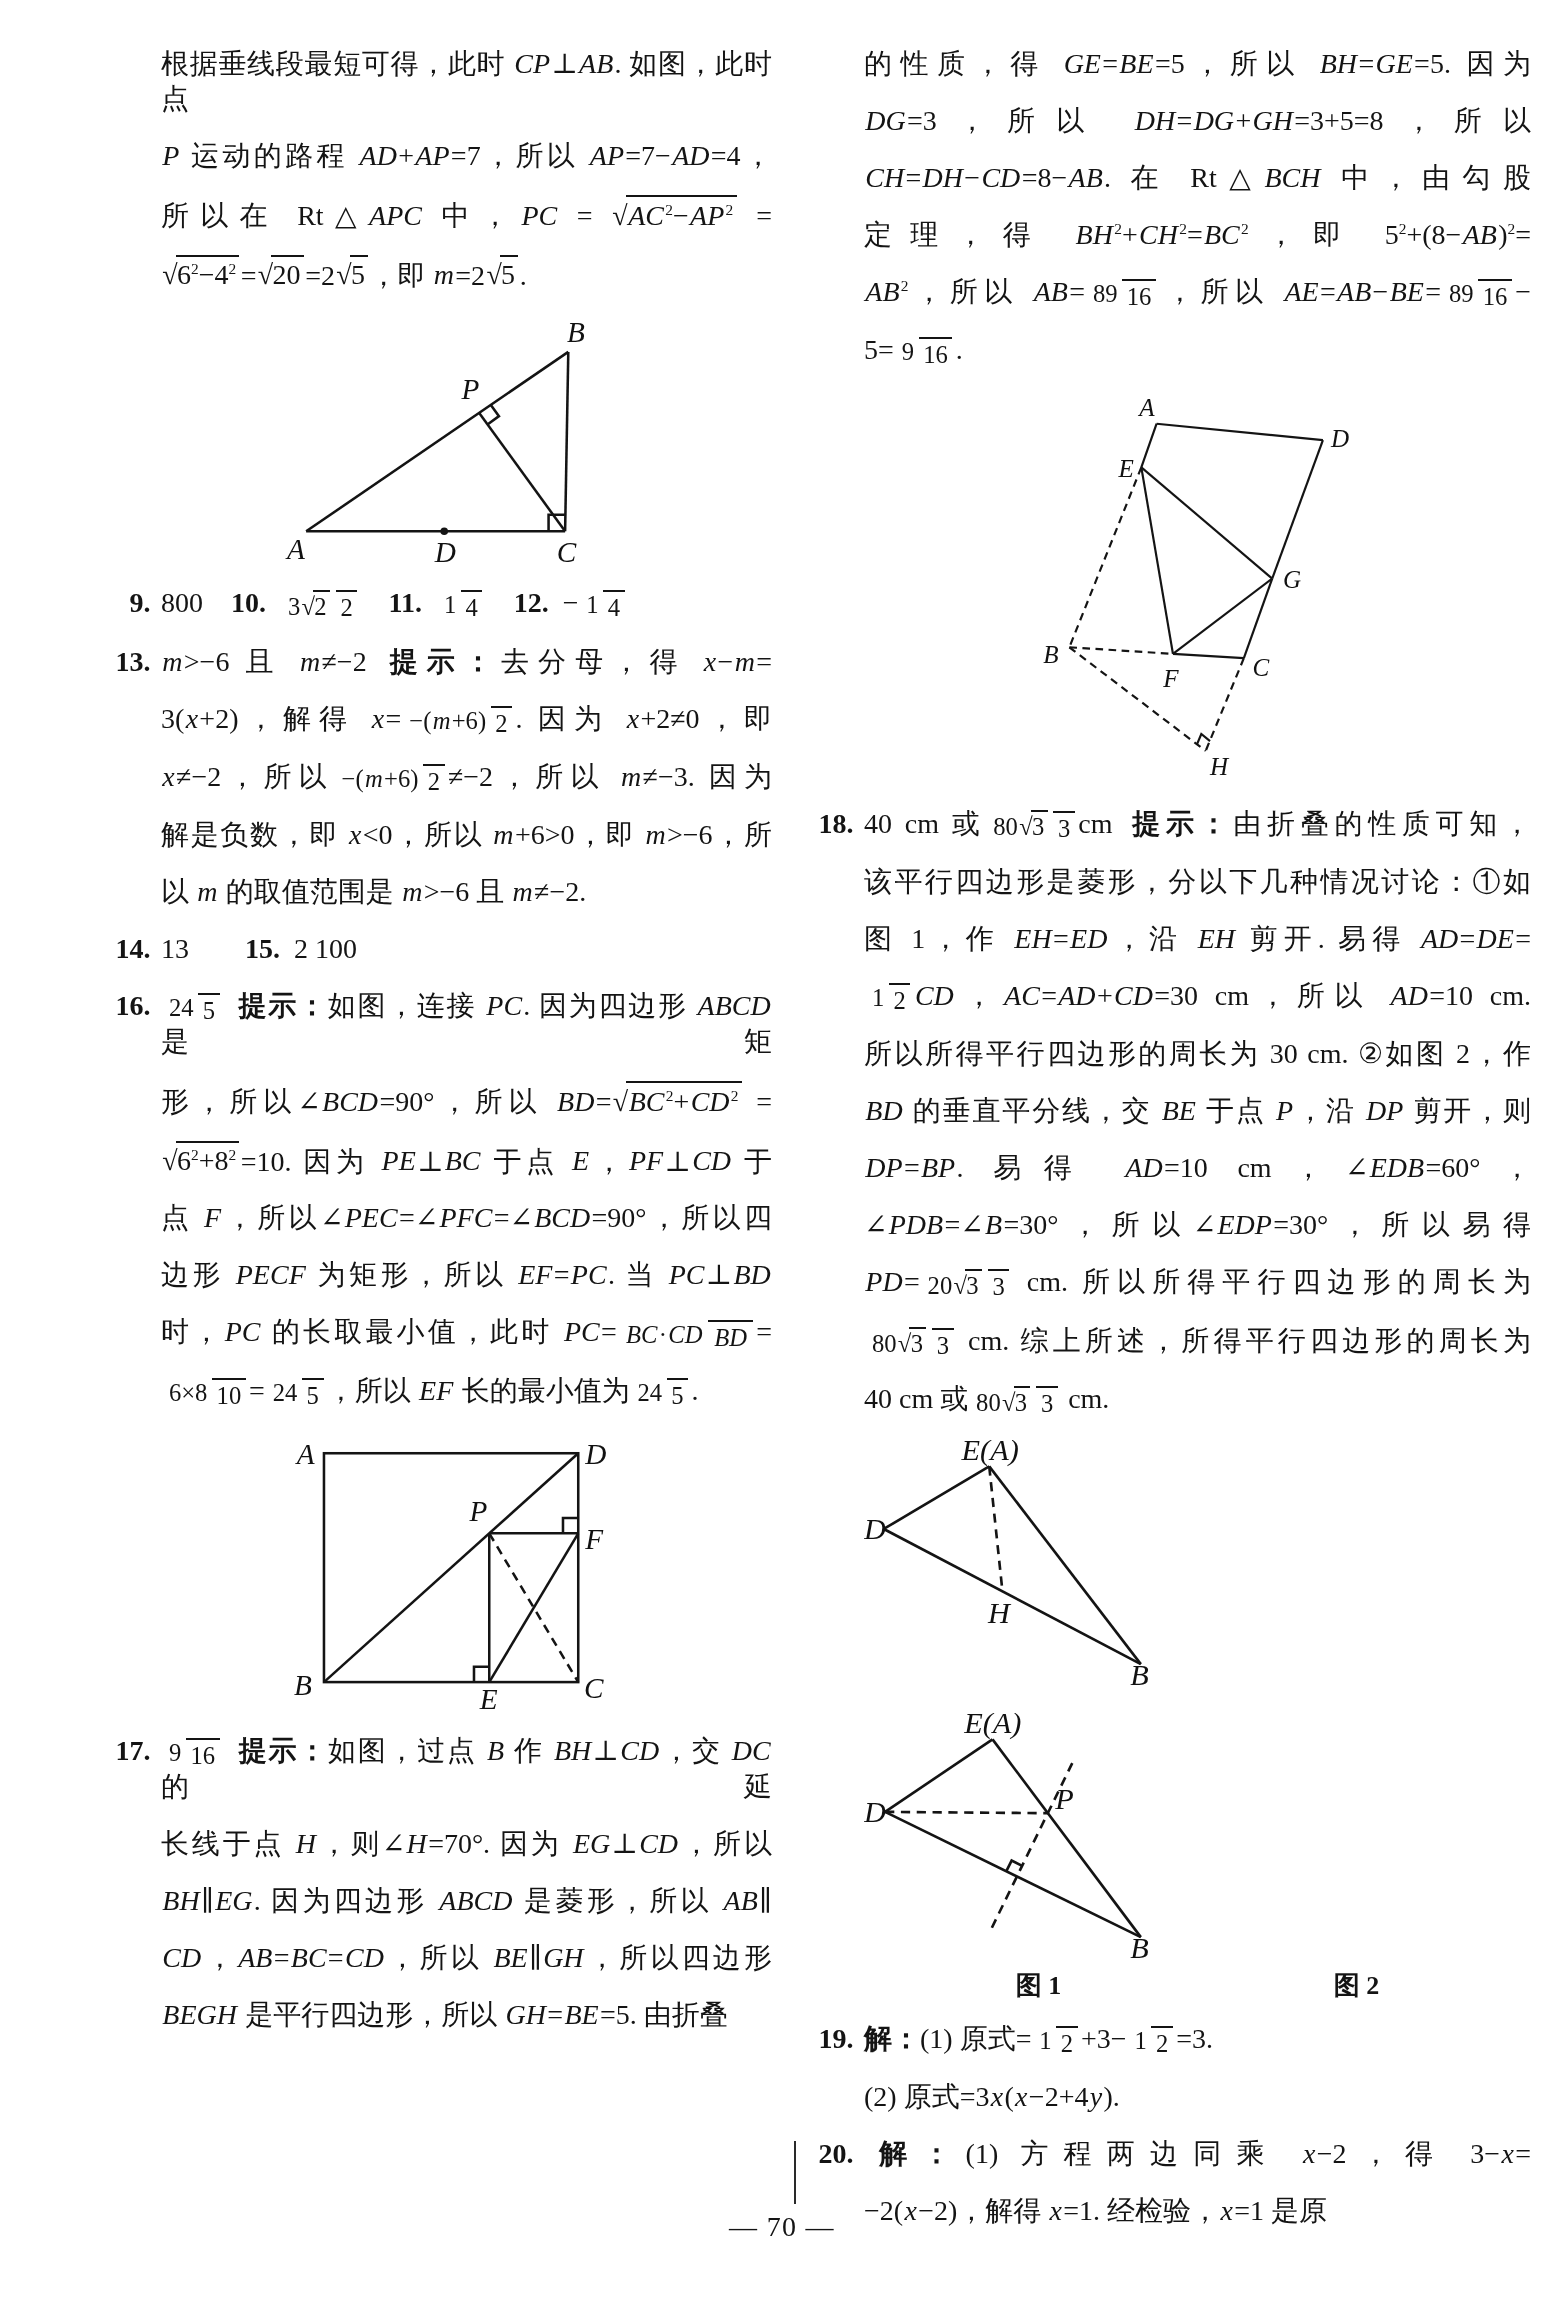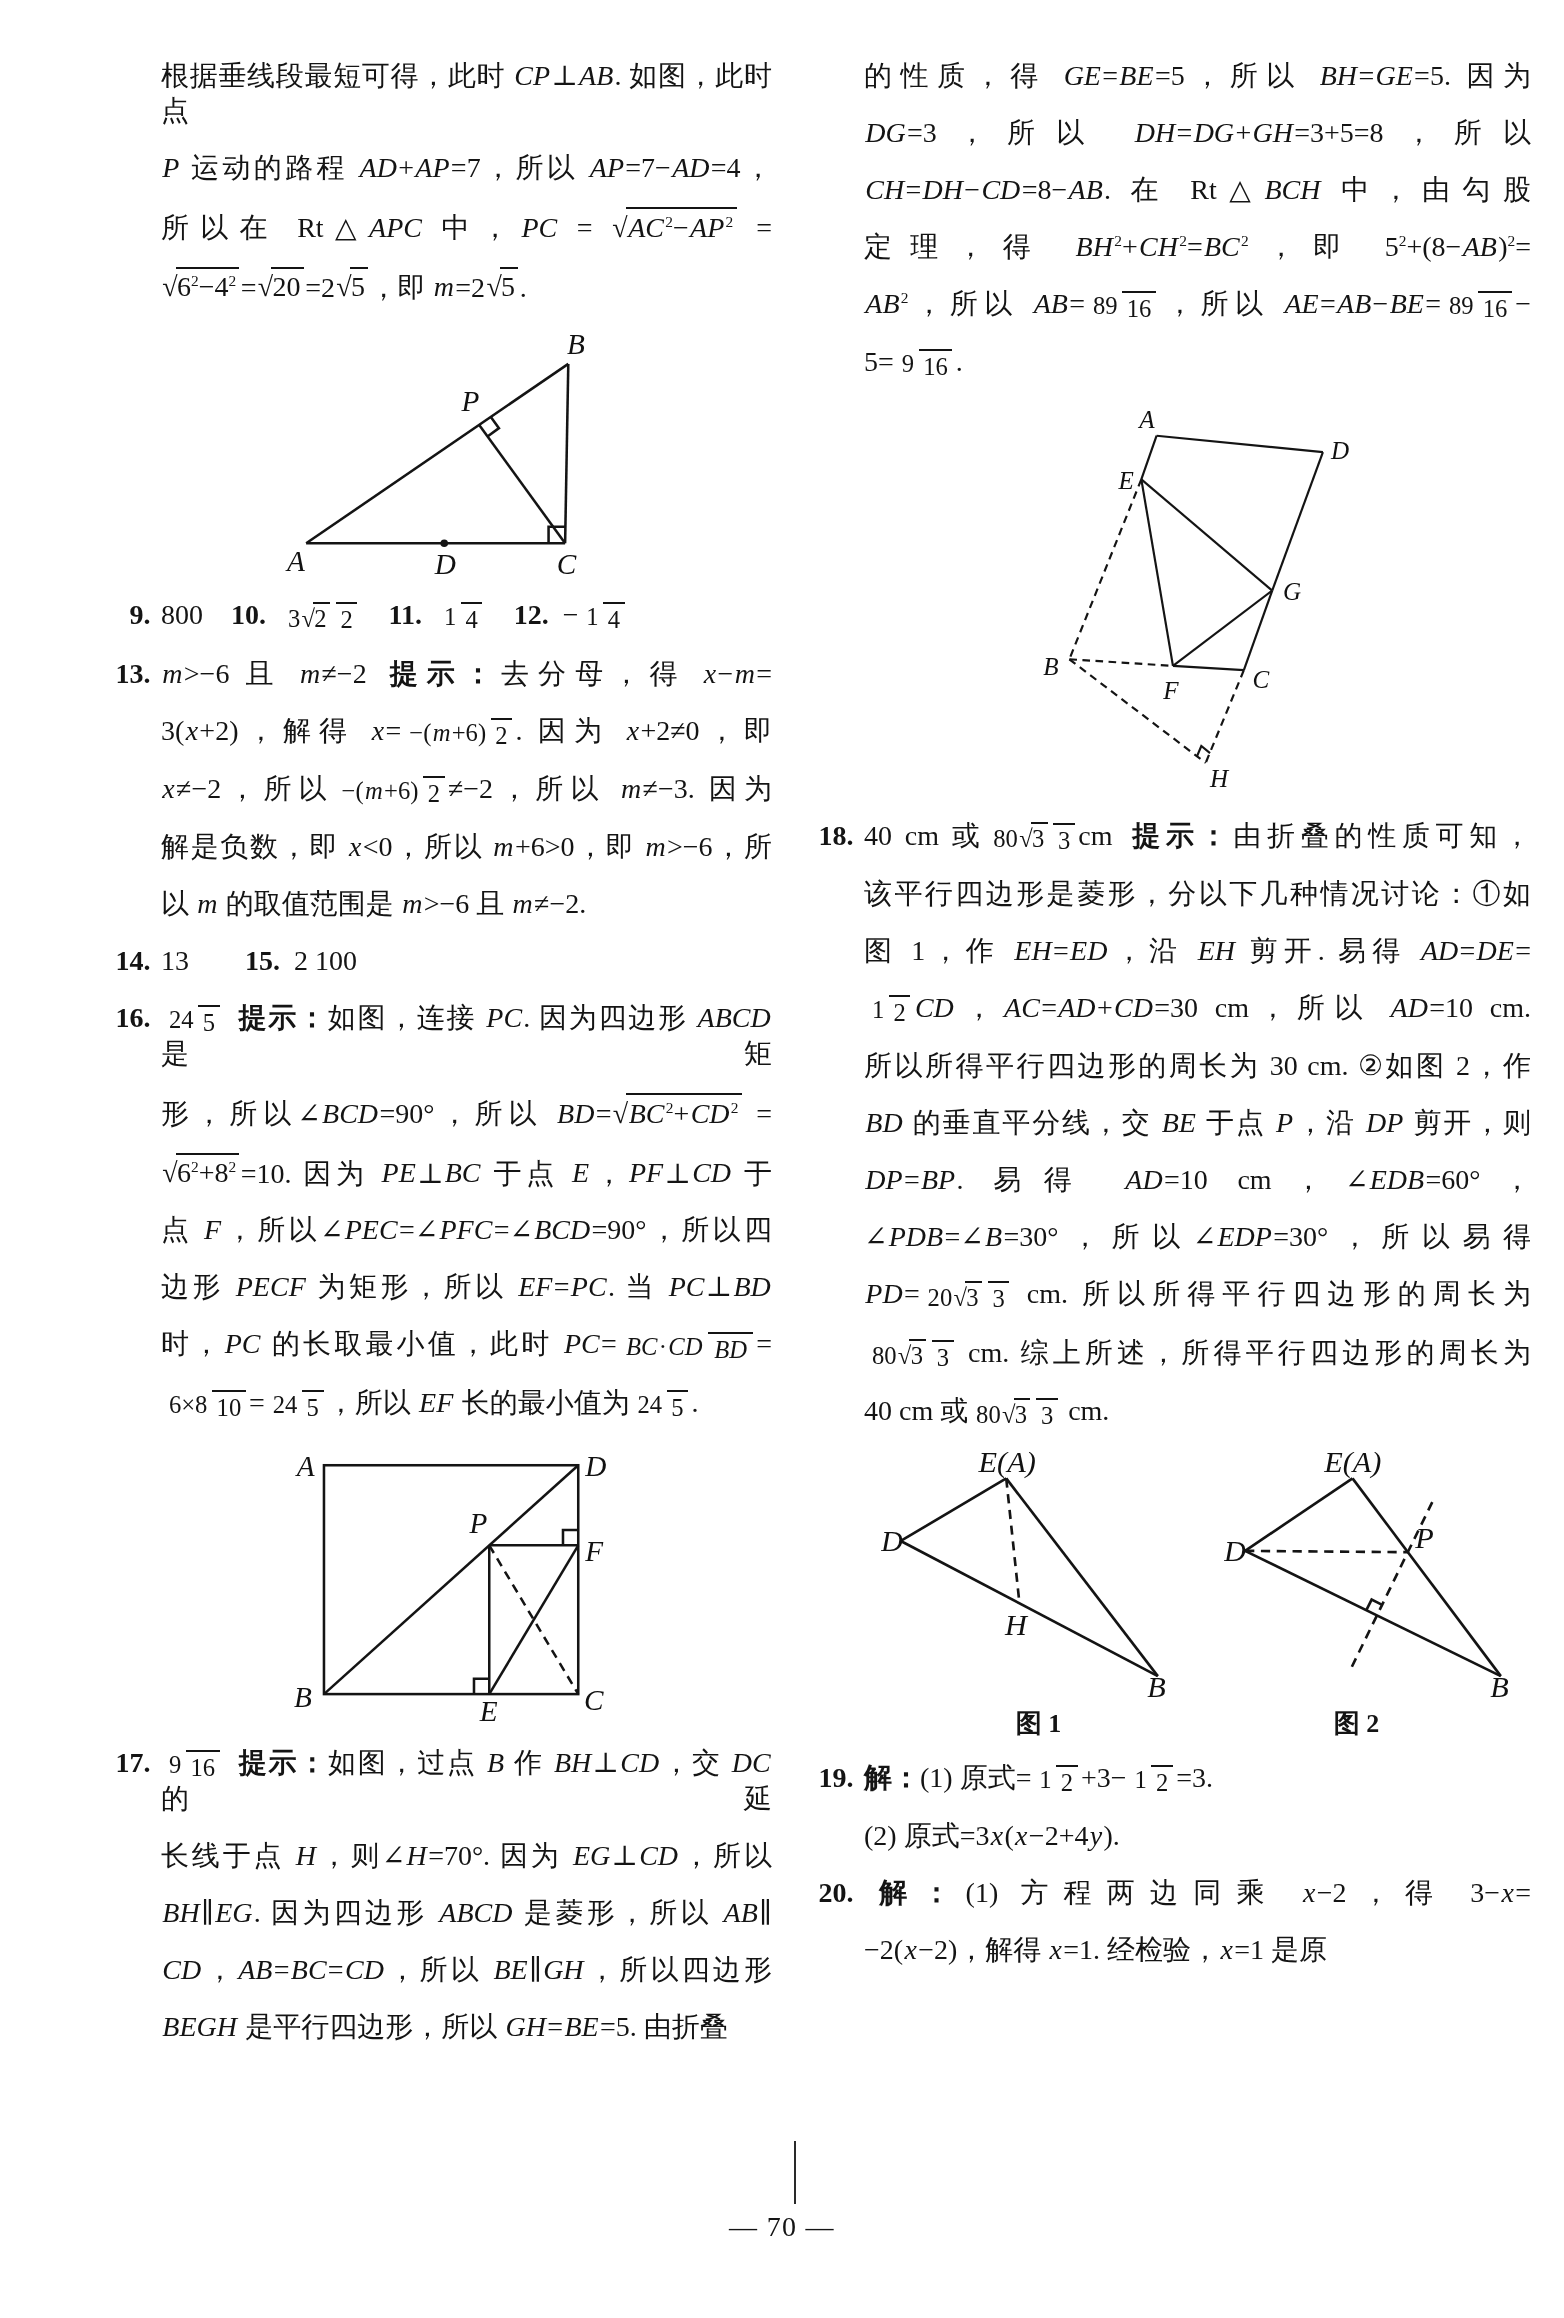--- a/index.html
+++ b/index.html
@@ -2,41 +2,41 @@
 <html style="font-size:10.5px"><head>
 <meta charset="utf-8">
 <style>
   html,body{margin:0;padding:0;background:#f2f2f2;}
   #page{position:relative;width:1564px;height:2319px;background:#ffffff;
         font-family:"Liberation Serif","DejaVu Serif",serif;font-size:28px;color:#141414;}
   .col{position:absolute;top:46px;}
   .col-left{left:161px;width:611px;}
   .col-right{left:864px;width:667px;}
   .tblock{margin:0 0 4px 0;}
-  .line{line-height:1.25;margin-bottom:22px;text-align:justify;text-justify:inter-character;text-align-last:justify;margin-top:12px;}
+  .line{line-height:1.25;margin-bottom:22px;text-align:justify;text-justify:inter-character;text-align-last:justify;}
   .line.last{text-align-last:auto;}
   .t{}
   .m{font-style:italic;padding:0 1.3px;}
   .b{font-weight:700;}
   .h{font-weight:700;font-family:"Liberation Sans","DejaVu Sans",sans-serif;}
   .n{font-weight:700;display:inline-block;width:61px;margin-left:-61px;text-align:right;
      -moz-text-align-last:right;text-align-last:right;padding-right:10.5px;box-sizing:border-box;}
   .s{font-size:0.55em;vertical-align:super;line-height:0;}
   .frac{display:inline-flex;flex-direction:row;align-items:center;vertical-align:middle;
         margin:0 3.3px;line-height:1.1;font-size:0.88em;text-align:center;}
   .fnum{padding:0 4.6px 2px;}
   .fden{border-top:2px solid #141414;padding:2px 4.6px 0;}
   .rad{display:inline-flex;align-items:baseline;margin:0 1.3px;}
   .radsign{line-height:1;}
   .radbody{border-top:2px solid #141414;padding:0.7px 3.3px 0 1.3px;margin-left:-2px;}
   .fig{display:flex;justify-content:center;margin:22.4px 0;}
   .figsvg line,.figsvg polyline,.figsvg path{stroke:#141414;stroke-width:4;fill:none;}
   .figsvg .dash{stroke-dasharray:14 10;}
   .figsvg text{font-family:"Liberation Serif","DejaVu Serif",serif;font-style:italic;font-size:46px;fill:#111;}
-  .figrow{display:flex;justify-content:center;gap:53px;margin:20px 0 4px 0;}
+  .figrow{display:flex;justify-content:center;gap:23px;margin:20px 0 4px 0;flex-direction:column;}
   .caprow{display:flex;justify-content:center;gap:28px;margin:0 0 18.4px 0;}
   .caprow span{display:inline-block;width:290px;text-align:center;font-weight:700;font-size:26px;
                font-family:"Liberation Serif",serif;}
   #footer{position:absolute;top:2211px;left:0;width:100%;text-align:center;font-size:28px;letter-spacing:1.3px;font-family:Liberation Serif, serif;}
   #coldiv{position:absolute;left:794px;top:2141px;width:2px;height:63px;background:#2a2a2a;}
 </style>
 </head>
 <body>
 
 <div id="page">

